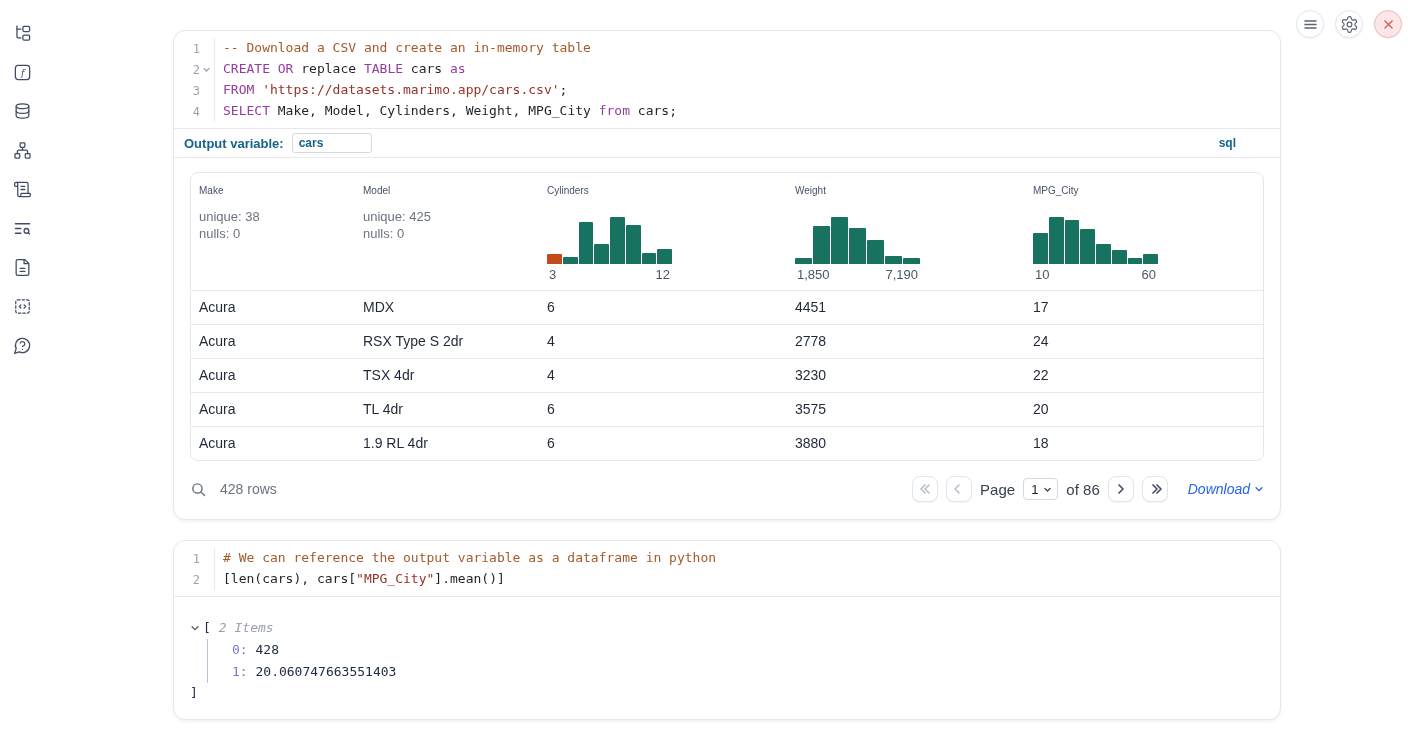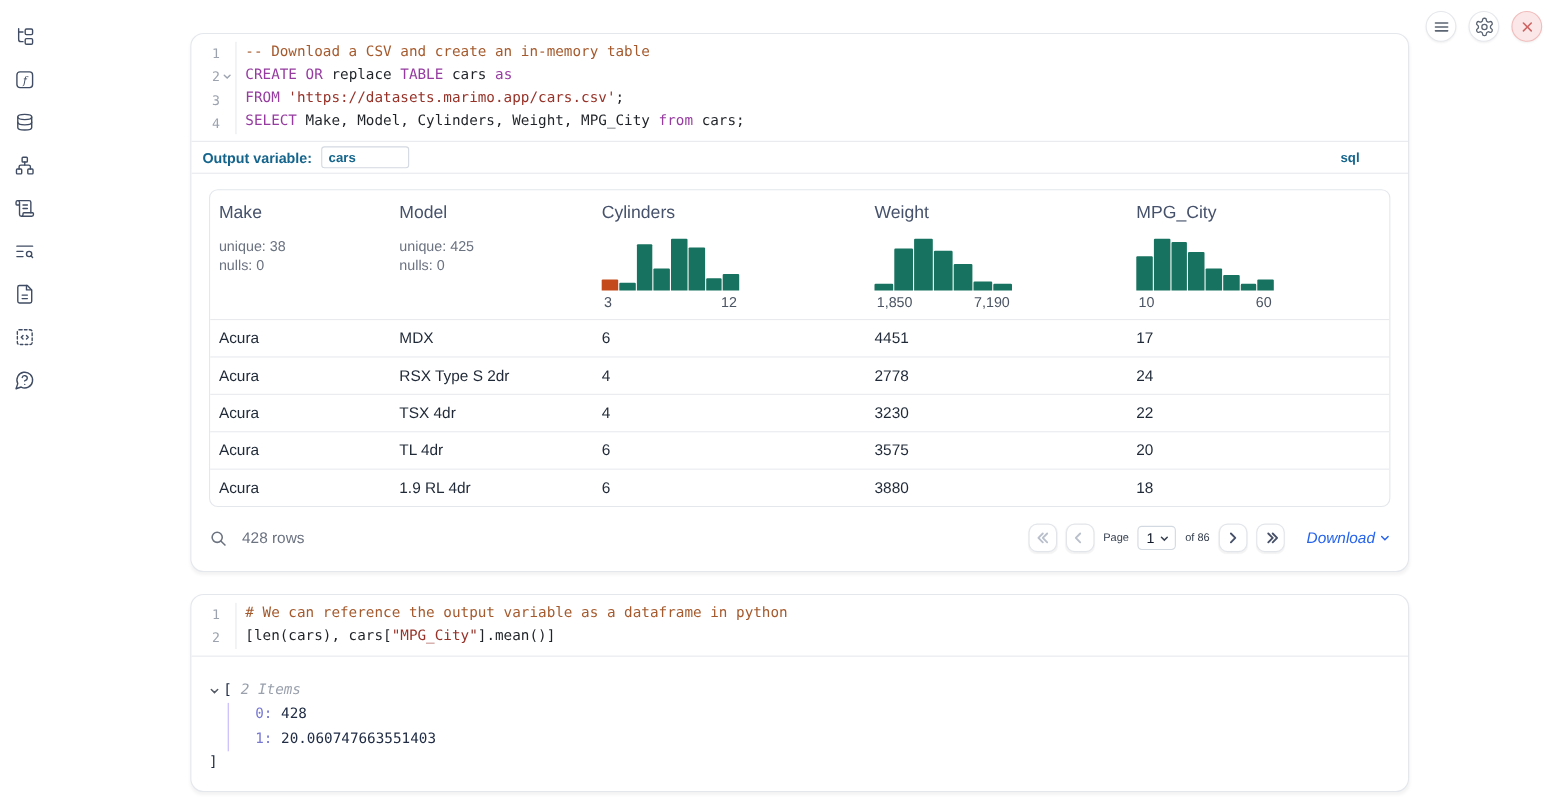--- a/index.html
+++ b/index.html
@@ -43,39 +43,39 @@
     border-bottom:1px solid #e7e9ee; padding:4px 10px; height:30px; }
   .meta-label { font-size:13px; font-weight:bold; color:#14648c; }
   .meta-input { width:80px; height:20px; margin-left:8px; border:1px solid #d3d9e1; border-radius:3px;
     font-family:"Liberation Sans",sans-serif; font-size:12px; font-weight:bold; color:#14648c; padding:0 6px; }
   .lang-badge { margin-left:auto; margin-right:34px; font-size:12px; font-weight:bold; color:#14648c; }
 
   
   .table-box { margin:14px 16px 0; border:1px solid #e4e7ec; border-radius:8px; overflow:hidden; }
   .t-grid { display:grid; grid-template-columns:164px 184px 248px 238px 1fr; }
   .th { height:117px; padding:12px 8px 8px; display:flex; flex-direction:column; cursor:pointer; }
-  .th-name { font-size:16px; color:#46526b; }
+  .th-name { font-size:10px; color:#46526b; }
   .th-stats { margin-top:12px; font-size:13px; color:#6b7280; line-height:17px; }
   .hist { margin-top:auto; width:125px; height:47px; display:flex; align-items:flex-end; gap:1px; }
   .hist-bar { flex:1; background:#17735f; border-radius:1px 1px 0 0; }
   .hist-axis { width:125px; display:flex; justify-content:space-between; font-size:13px;
     color:#4b5563; margin-top:3px; padding:0 2px; }
   .t-row { border-top:1px solid #e8eaee; }
   .td { padding:7px 8px; font-size:14px; color:#1f2937; line-height:19px; height:33px; }
 
   
   .t-footer { display:flex; align-items:center; padding:15px 16px 17px; }
   .search-btn { background:none; border:none; cursor:pointer; margin-right:13px;
     display:flex; align-items:center; }
   .row-count { font-size:14px; color:#6b7280; }
   .pager { margin-left:auto; display:flex; align-items:center; gap:8px; }
   .page-btn { width:26px; height:26px; border:1px solid #e2e5ea; border-radius:8px; background:#fff;
     display:flex; align-items:center; justify-content:center; box-shadow:0 1px 1px rgba(0,0,0,.05);
     cursor:pointer; }
-  .pg-text { font-size:10px; color:#374151; }
+  .pg-text { font-size:15px; color:#374151; }
   .page-select { display:flex; align-items:center; gap:5px; border:1px solid #d3d9e1; border-radius:4px;
     height:22px; padding:0 5px 0 7px; font-size:13px; color:#111827; cursor:pointer; background:#fff; }
   .download { margin-left:12px; display:flex; align-items:center; gap:4px; color:#2563eb;
     font-size:14px; background:none; border:none; cursor:pointer;font-style:italic; }
 
   
   .out-divider { border-top:1px solid #e7e9ee; }
   .tree { padding:20px 16px 16px; font-family:"DejaVu Sans Mono","Liberation Mono",monospace;
     font-size:13px; color:#212d45; }
   .tree-head { display:flex; align-items:center; line-height:22px; }

